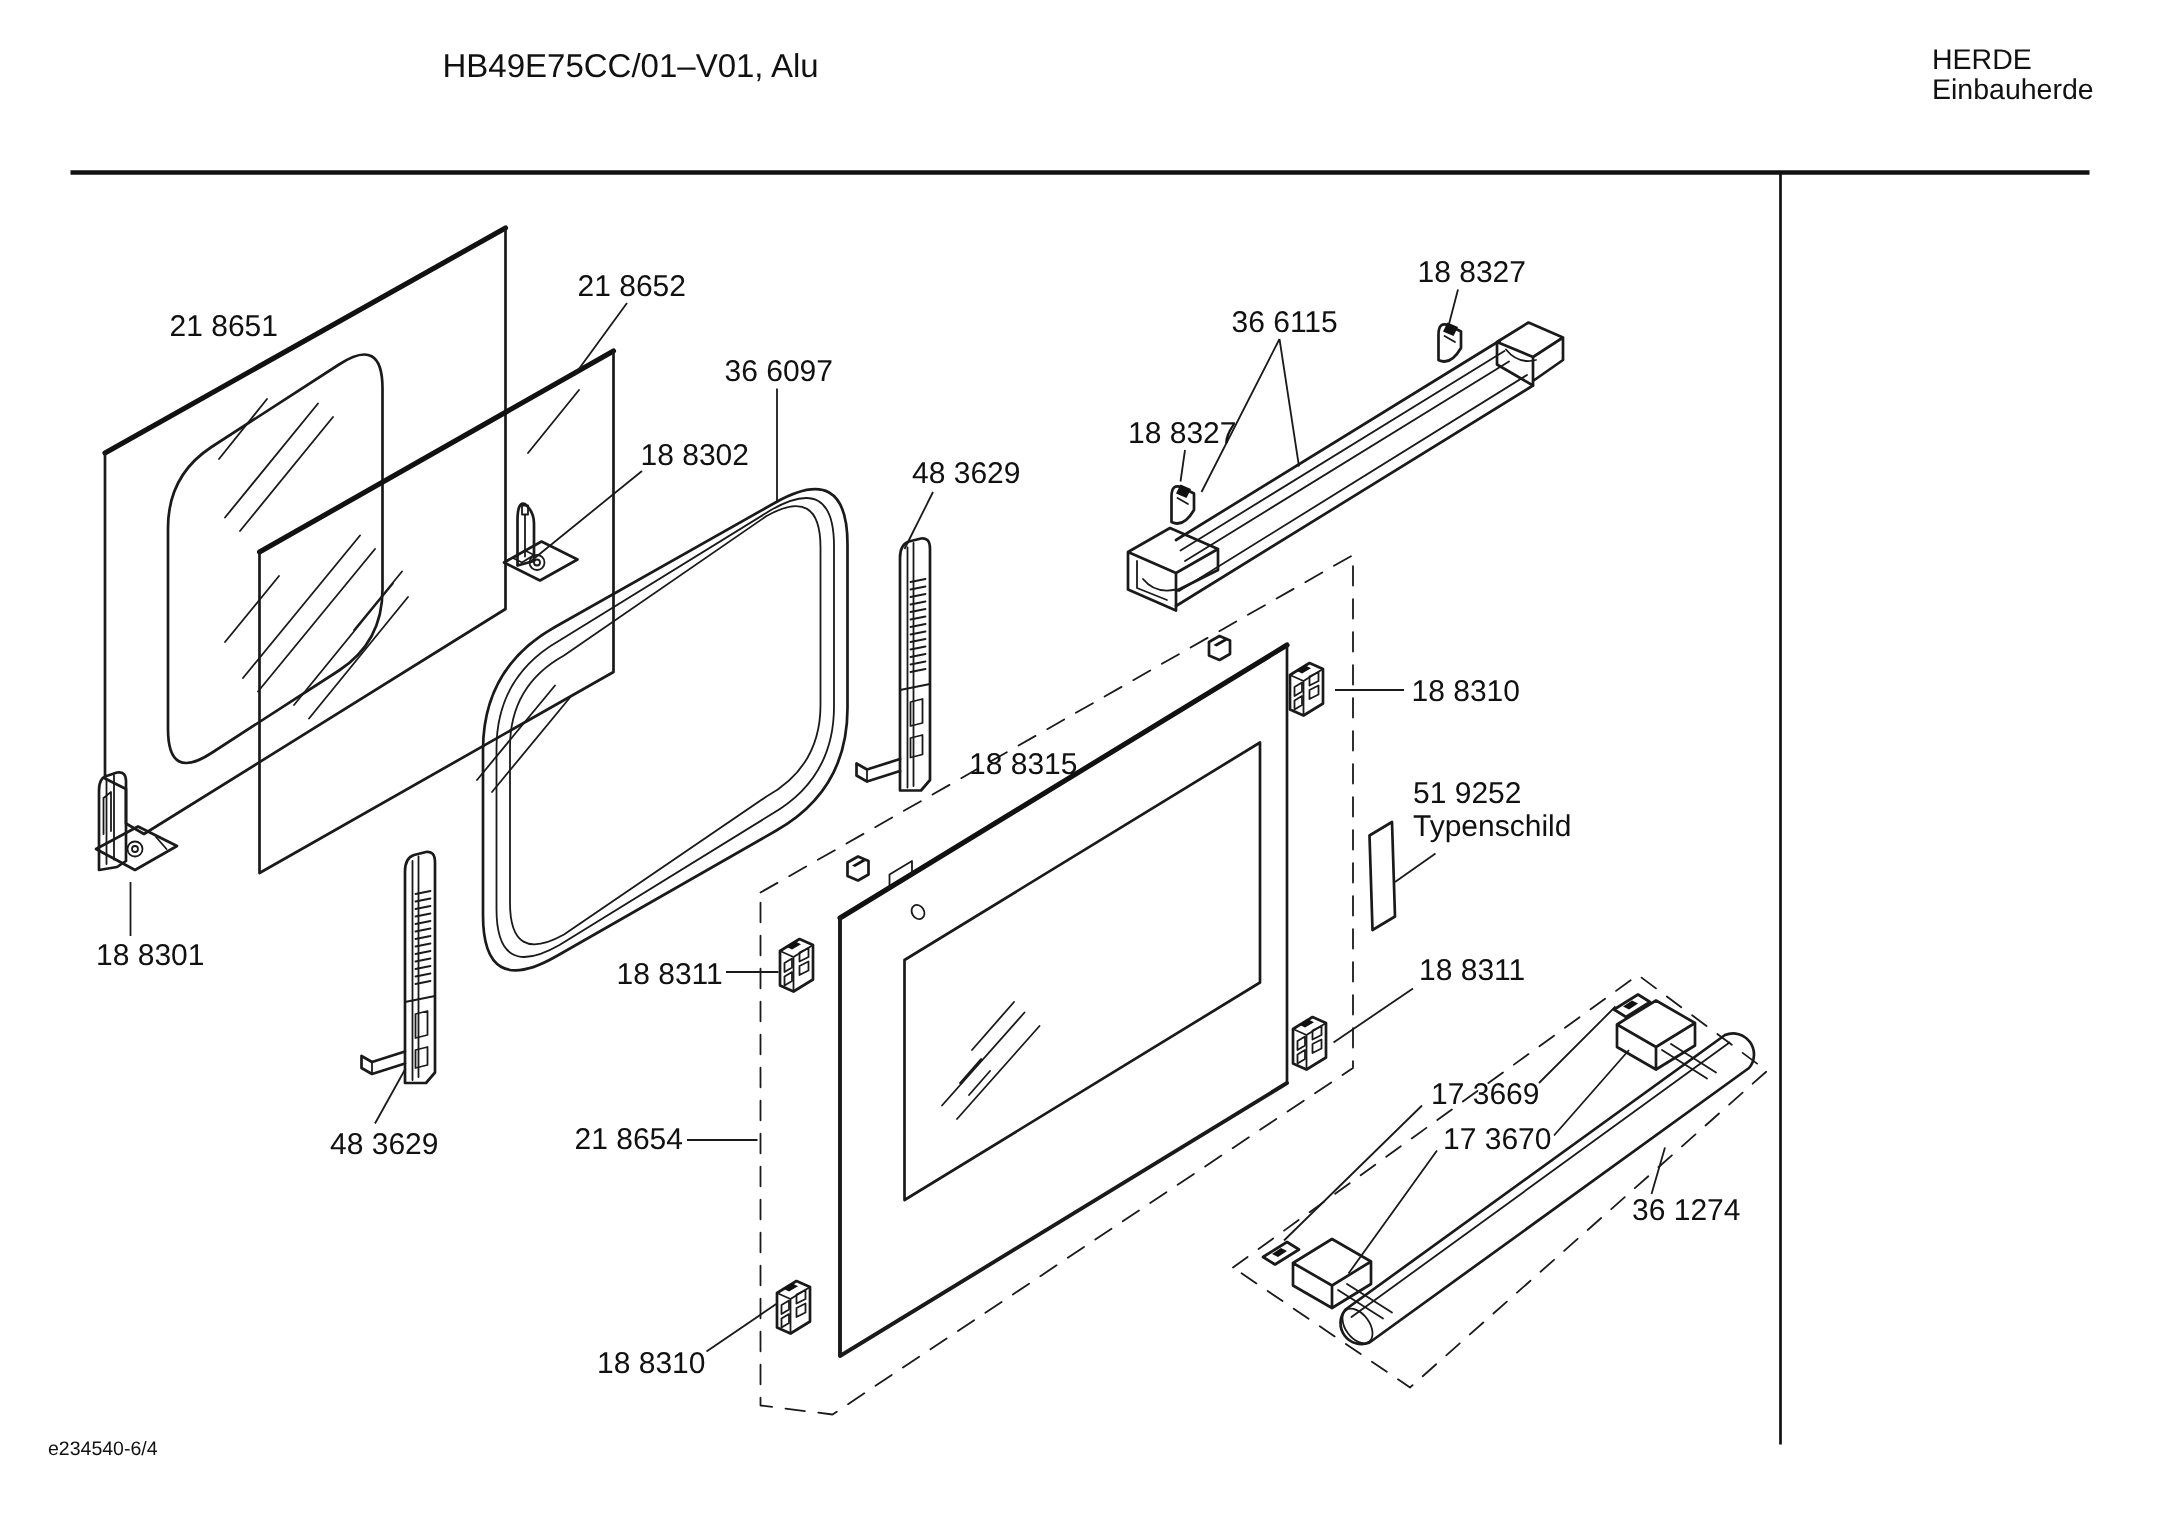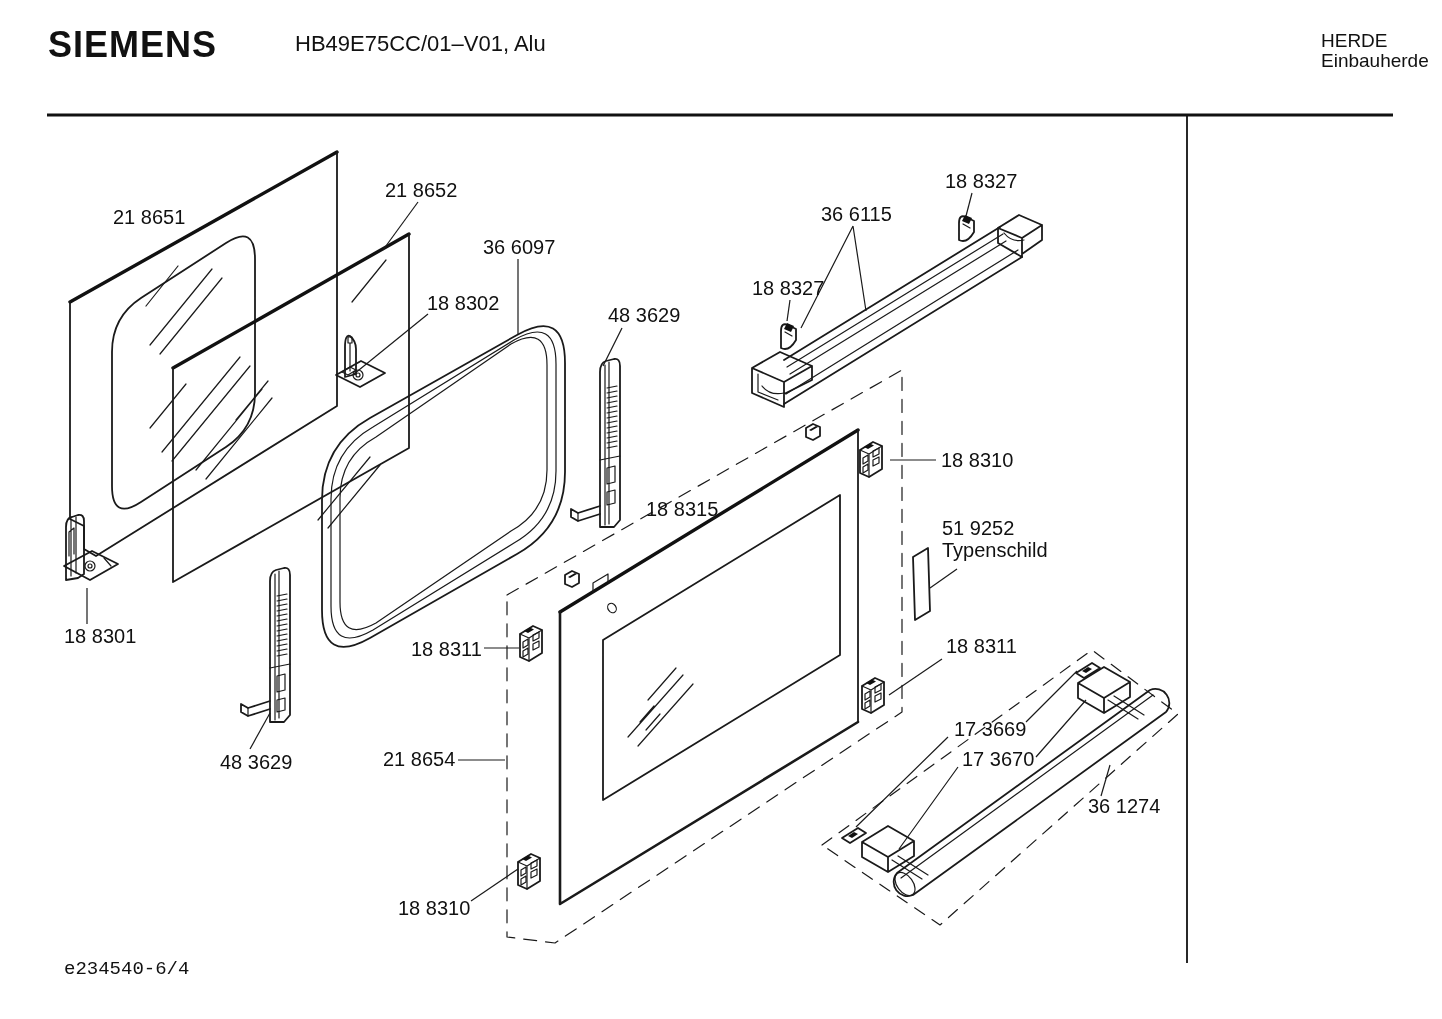--- a/index.html
+++ b/index.html
@@ -14,42 +14,40 @@
   .brand{
     position:absolute;left:48px;top:24px;
     font-size:36px;font-weight:bold;letter-spacing:1px;
   }
   .model{
     position:absolute;left:295px;top:31px;
     font-size:22px;
   }
   .cat{
     position:absolute;left:1288px;top:31px;
-    font-size:19px;line-height:20px;margin-left:33px;
+    font-size:19px;line-height:20px;
   }
   .docnum{
-    position:absolute;left:64px;top:958px;
-    font-size:19px;
-    font-family:Liberation Mono, monospace;
+    position:absolute;left:32px;top:958px;
+    font-size:13px;
   }
   svg{position:absolute;left:0;top:0;}
   .thin{stroke:#1a1a1a;stroke-width:1.2;fill:none;stroke-linecap:round;stroke-linejoin:round}
   .med{stroke:#1a1a1a;stroke-width:1.8;fill:none;stroke-linecap:round;stroke-linejoin:round}
   .med2{stroke:#1a1a1a;stroke-width:2.6;fill:none;stroke-linecap:round;stroke-linejoin:round}
   .thick{stroke:#111;stroke-width:3.4;fill:none;stroke-linecap:round;stroke-linejoin:round}
   .leader{stroke:#1a1a1a;stroke-width:1.2;fill:none}
   .rule{stroke:#111}
   text.part{font-family:"Liberation Sans",sans-serif;font-size:20px;fill:#111}
 </style>
 </head>
 <body>
 
 <div class="page">
 
-  <div class="brand">SIEMENS</div>
   <div class="model">HB49E75CC/01–V01, Alu</div>
   <div class="cat">
     <div>HERDE</div>
     <div>Einbauherde</div>
   </div>
   <div class="docnum">e234540-6/4</div>
 
   <svg width="1442" height="1019" viewBox="0 0 1442 1019">
     <defs>
       <g id="latchclip">

